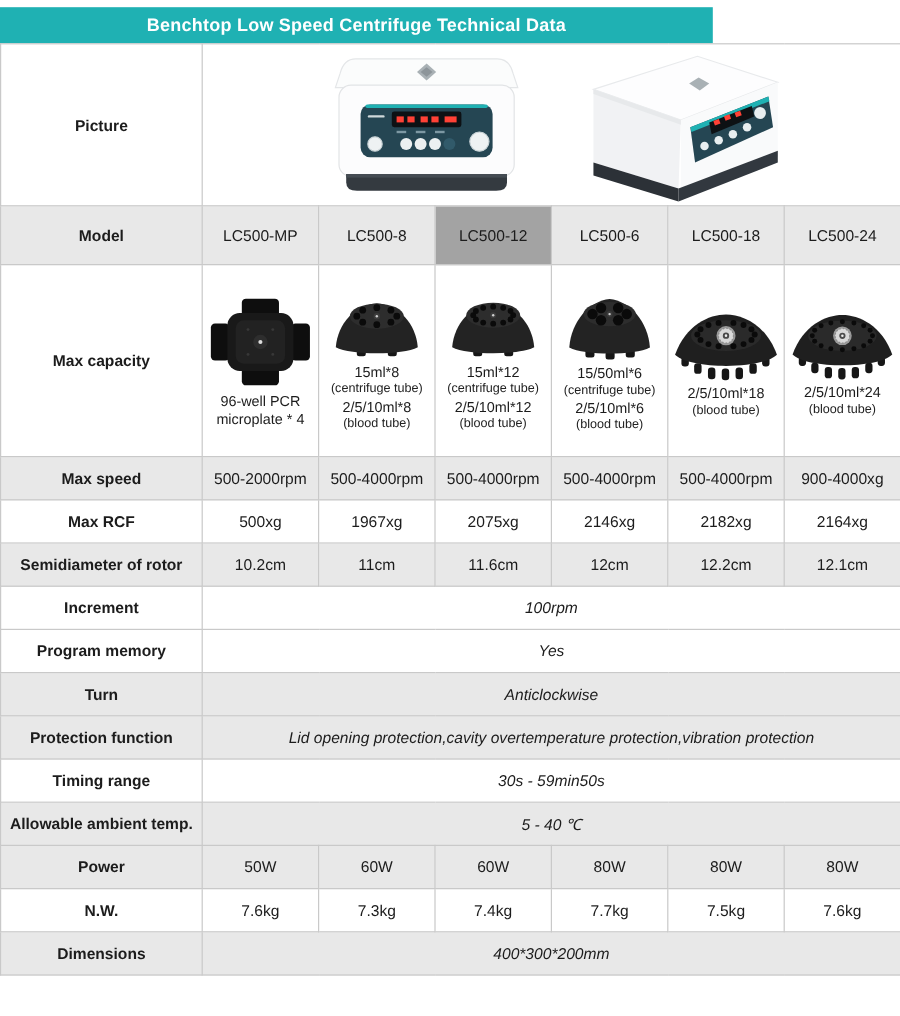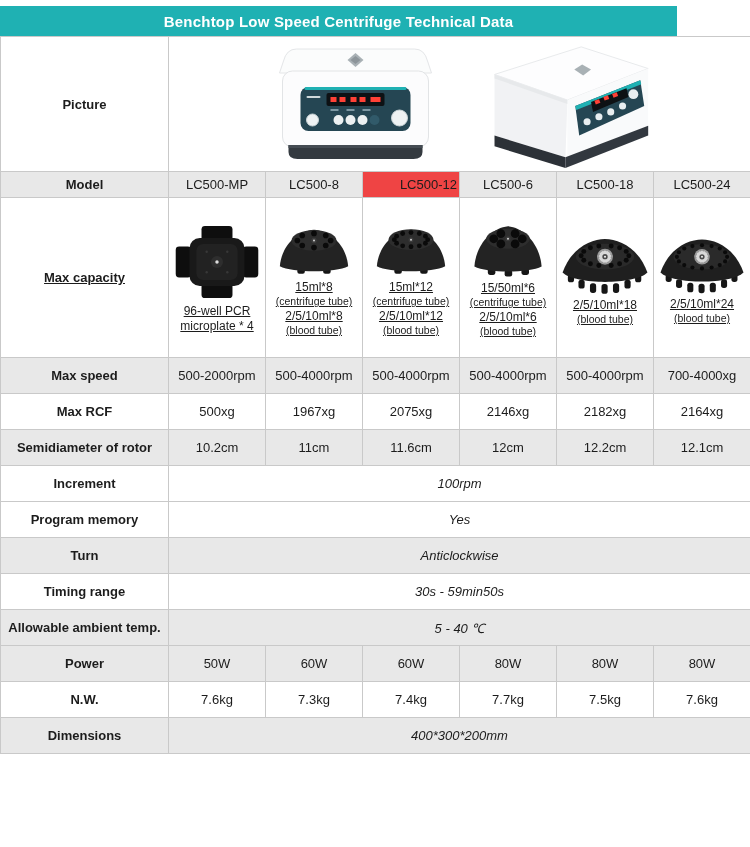--- a/index.html
+++ b/index.html
@@ -5,21 +5,21 @@
   * { box-sizing: border-box; margin: 0; padding: 0; }
   body {
     width: 750px; height: 847px;
     background: #ffffff;
     font-family: "Liberation Sans", sans-serif;
     color: #1c1c1c;
     overflow: hidden;
   }
   .page { padding-top: 6px; }
   .title-bar {
-    width: 677px; height: 30px;
+    width: 594px; height: 30px;
     background: #1FB1B3;
     color: #ffffff;
     font-size: 15px; font-weight: bold;
     display: flex; align-items: center; justify-content: center;
     letter-spacing: .2px;
   }
   table.spec {
     width: 750px;
     border-collapse: collapse;
     table-layout: fixed;
@@ -28,22 +28,22 @@
     border: 1px solid #C9C9C9;
     text-align: center;
     vertical-align: middle;
     font-size: 13px;
     padding: 2px;
   }
   tr.alt td { background: #E8E8E8; }
   td.lbl { font-weight: bold; font-size: 12.5px; }
   tr.r-std { height: 36px; }
   tr.r-picture { height: 130px; }
-  tr.r-model { height: 26px; }
-  tr.r-capacity { height: 160px; text-decoration: underline; }
+  tr.r-model { height: 49px; }
+  tr.r-capacity { height: 160px; }
   .pic-wrap { display: flex; align-items: center; justify-content: center; gap: 8px; }
   .cap-cell { display: flex; flex-direction: column; align-items: center; justify-content: center; line-height: 1.25; }
   .cap-main { font-size: 12px; }
   .cap-sub { font-size: 10.5px; color: #222; }
   .rotor { display: block; margin: 0 auto 2px auto; }
   .merged-val { font-size: 13px; font-style: italic; }
 </style>
 </head>
 <body>
 
@@ -118,21 +118,21 @@
             <polygon points="102,120 186,88 186,98 102,131" fill="#32383f"></polygon>
           </svg>
         </div>
       </td>
     </tr>
 
     <tr class="r-model alt">
       <td class="lbl" style="background: rgb(232, 232, 232);">Model</td>
       <td style="background: rgb(232, 232, 232);">LC500-MP</td>
       <td style="background: rgb(232, 232, 232);">LC500-8</td>
-      <td style="background: #ef4444; text-align: right;">LC500-12</td>
+      <td style="background: #a3a3a3;">LC500-12</td>
       <td style="background: rgb(232, 232, 232);">LC500-6</td>
       <td style="background: rgb(232, 232, 232);">LC500-18</td>
       <td style="background: rgb(232, 232, 232);">LC500-24</td>
     </tr>
 
     <tr class="r-capacity">
       <td class="lbl">Max capacity</td>
 
       <td>
         <div class="cap-cell">
@@ -318,21 +318,21 @@
       </td>
     </tr>
 
     <tr class="r-std alt">
       <td class="lbl" style="background: rgb(232, 232, 232);">Max speed</td>
       <td style="background: rgb(232, 232, 232);">500-2000rpm</td>
       <td style="background: rgb(232, 232, 232);">500-4000rpm</td>
       <td style="background: rgb(232, 232, 232);">500-4000rpm</td>
       <td style="background: rgb(232, 232, 232);">500-4000rpm</td>
       <td style="background: rgb(232, 232, 232);">500-4000rpm</td>
-      <td style="background: rgb(232, 232, 232);">700-4000xg</td>
+      <td style="background: rgb(232, 232, 232);">900-4000xg</td>
     </tr>
 
     <tr class="r-std">
       <td class="lbl">Max RCF</td>
       <td>500xg</td>
       <td>1967xg</td>
       <td>2075xg</td>
       <td>2146xg</td>
       <td>2182xg</td>
       <td>2164xg</td>
@@ -353,20 +353,24 @@
       <td colspan="6" class="merged-val">100rpm</td>
     </tr>
     <tr class="r-std">
       <td class="lbl">Program memory</td>
       <td colspan="6" class="merged-val">Yes</td>
     </tr>
     <tr class="r-std alt">
       <td class="lbl" style="background: rgb(232, 232, 232);">Turn</td>
       <td colspan="6" class="merged-val" style="background: rgb(232, 232, 232);">Anticlockwise</td>
     </tr>
+    <tr class="r-std alt">
+      <td class="lbl" style="background: rgb(232, 232, 232);">Protection function</td>
+      <td colspan="6" class="merged-val" style="background: rgb(232, 232, 232);">Lid opening protection,cavity overtemperature protection,vibration protection</td>
+    </tr>
     <tr class="r-std">
       <td class="lbl">Timing range</td>
       <td colspan="6" class="merged-val">30s - 59min50s</td>
     </tr>
     <tr class="r-std alt">
       <td class="lbl" style="background: rgb(232, 232, 232);">Allowable ambient temp.</td>
       <td colspan="6" class="merged-val" style="background: rgb(232, 232, 232);">5 - 40 ℃</td>
     </tr>
 
     <tr class="r-std alt">

